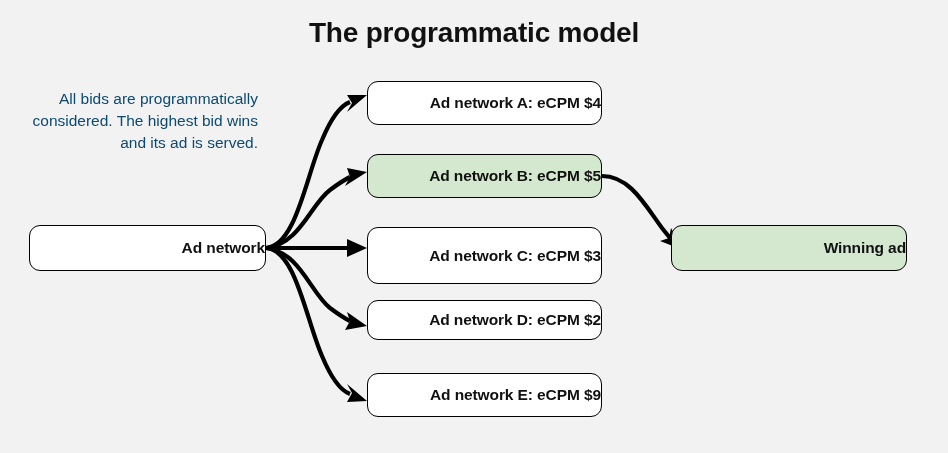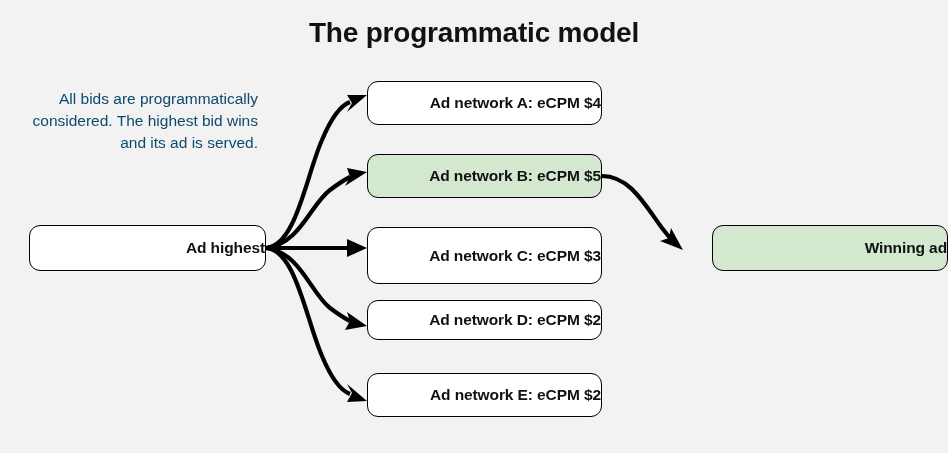--- a/index.html
+++ b/index.html
@@ -98,40 +98,40 @@
     <polygon class="head" points="367,326 347,312 350,321 345,330"></polygon>
 
     <path class="edge" d="M 266,248 C 296,250 306,320 322,356 C 332,380 342,391 350,394"></path>
     <polygon class="head" points="367,401 347,384 352,393 347,402"></polygon>
 
     <path class="edge" d="M 602,176 C 630,176 645,205 662,228 C 666,233 669,237 672,240"></path>
     <polygon class="head" points="683,250 660,241 669,238 671,228"></polygon>
   </svg>
 
   <div class="node node-white" style="left:29px; top:225px; width:237px; height:46px;">
-    <span>Ad highest</span>
+    <span>Ad network</span>
   </div>
 
   <div class="node node-white" style="left:367px; top:81px; width:235px; height:44px;">
     <span>Ad network A: eCPM $4</span>
   </div>
 
   <div class="node node-green" style="left:367px; top:154px; width:235px; height:44px;">
     <span>Ad network B: eCPM $5</span>
   </div>
 
   <div class="node node-white" style="left:367px; top:227px; width:235px; height:57px;padding-left:40px;">
     <span>Ad network C: eCPM $3</span>
   </div>
 
   <div class="node node-white" style="left:367px; top:300px; width:235px; height:40px;">
     <span>Ad network D: eCPM $2</span>
   </div>
 
   <div class="node node-white" style="left:367px; top:373px; width:235px; height:44px;">
-    <span>Ad network E: eCPM $2</span>
+    <span>Ad network E: eCPM $9</span>
   </div>
 
-  <div class="node node-green" style="left:712px; top:225px; width:236px; height:46px;">
+  <div class="node node-green" style="left:671px; top:225px; width:236px; height:46px;">
     <span>Winning ad</span>
   </div>
 
 </div>
 
 </body></html>

